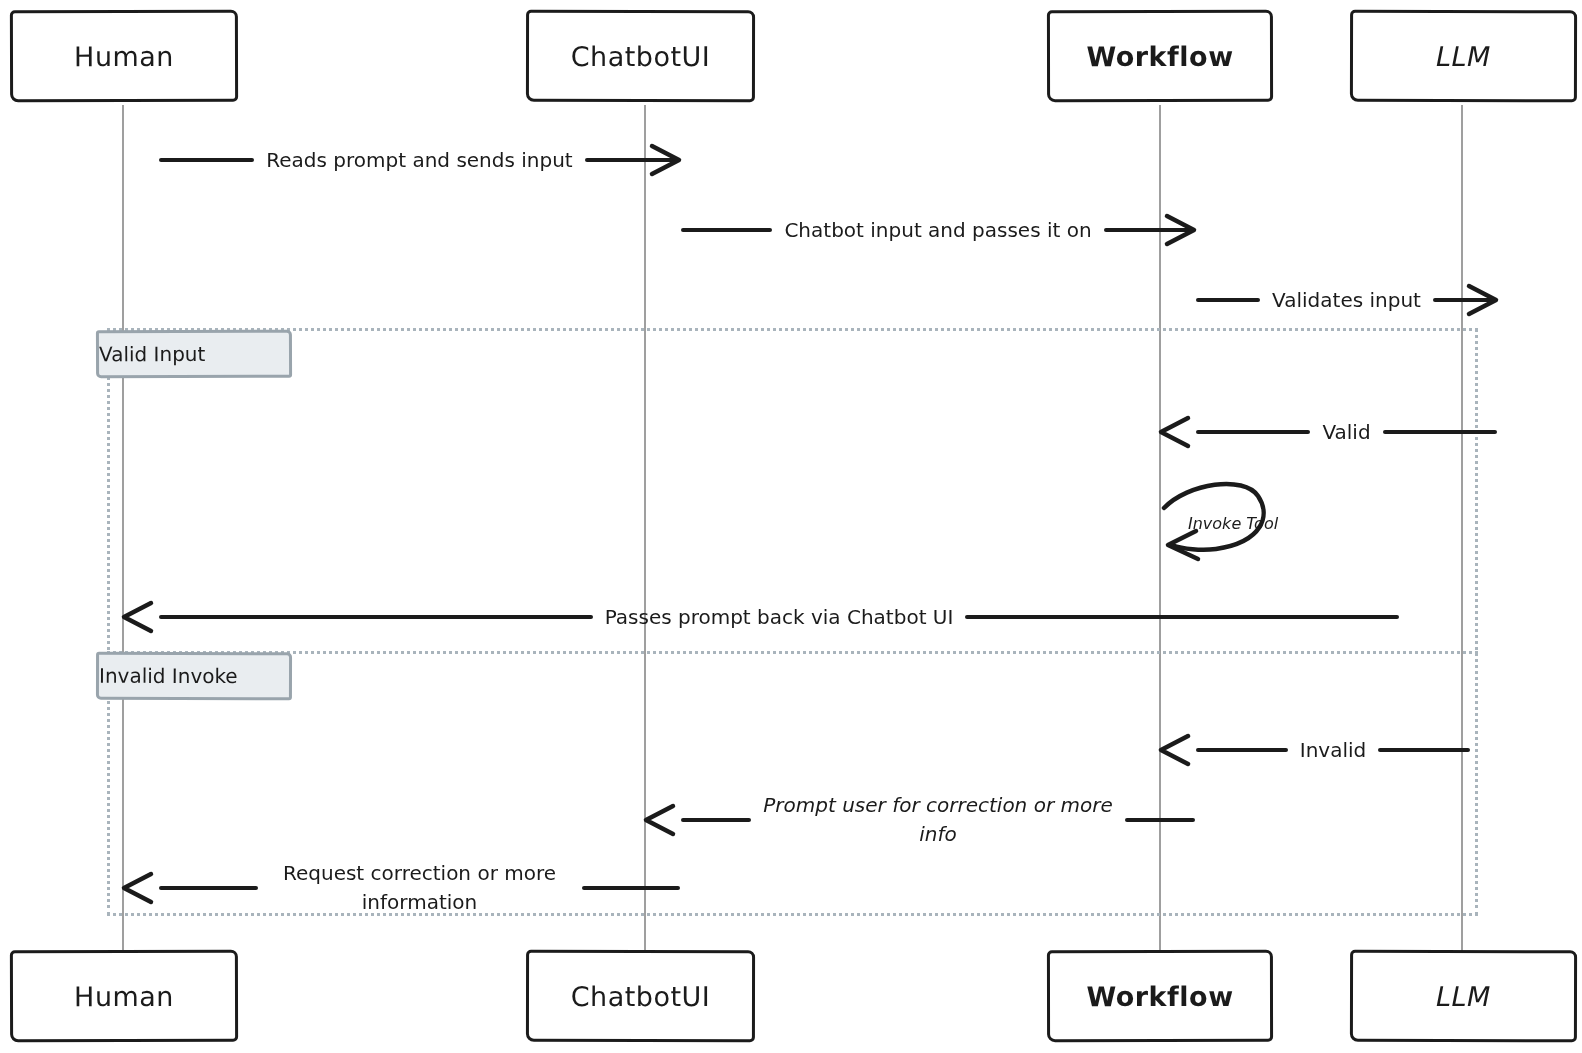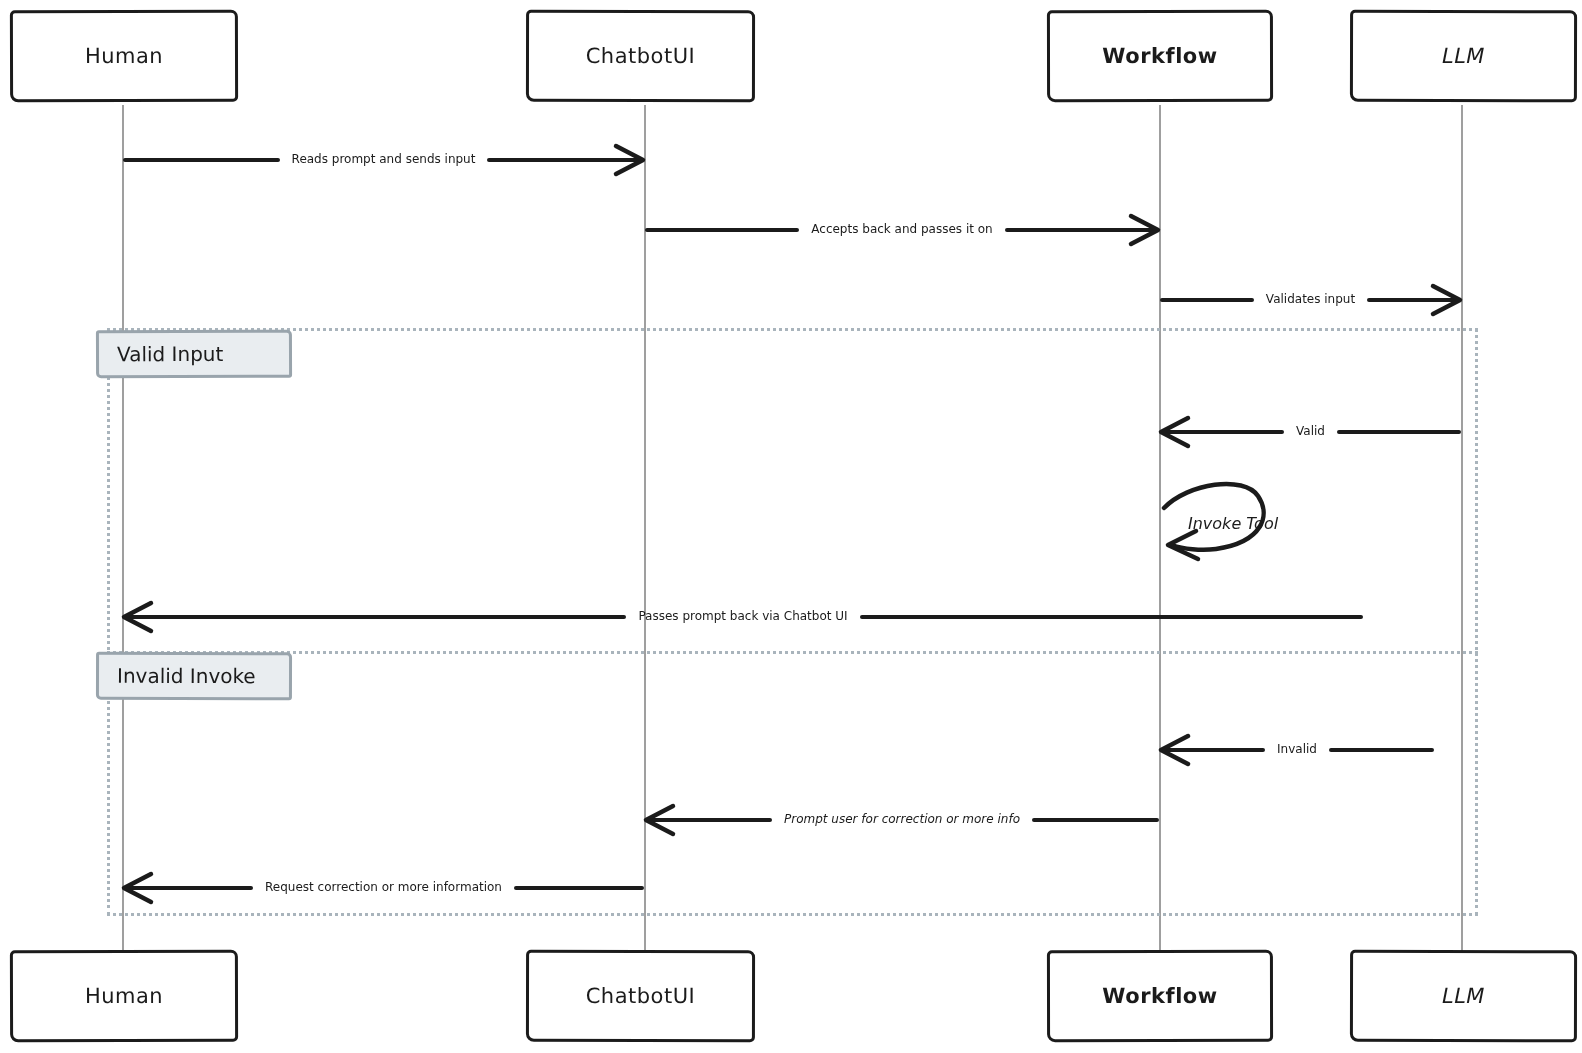--- a/index.html
+++ b/index.html
@@ -16,21 +16,21 @@
   .actor{
     position:absolute;
     height:92px;
     background:#ffffff;
     border:3.5px solid #1b1b1b;
     border-radius:5px 7px 5px 8px;
     display:flex;align-items:center;justify-content:center;
     box-sizing:border-box;
     z-index:5;
   }
-  .actor-label{font-size:21px;letter-spacing:0.5px;}
+  .actor-label{font-size:27px;letter-spacing:0.5px;}
   .actor.top{top:10px;}
   .actor.bottom{top:950px;}
   .actor-human{left:10px;width:228px;transform:rotate(-0.15deg);}
   .actor-chatbotui{left:526px;width:229px;transform:rotate(0.1deg);}
   .actor-workflow{left:1047px;width:226px;transform:rotate(-0.1deg);font-weight:bold;}
   .actor-llm{left:1350px;width:227px;transform:rotate(0.12deg);}
   .actor-llm .actor-label{font-style:italic;}
 
   
   .lifeline{
@@ -53,33 +53,34 @@
     position:absolute;left:107px;top:651px;width:1371px;height:0;
     border-top:3.5px dotted #a9b4bc;
     z-index:2;
   }
   .section-label{
     position:absolute;left:96px;width:196px;height:48px;
     background:#e9edf0;
     border:3px solid #99a4ac;
     border-radius:3px 5px 3px 5px;
     display:flex;align-items:center;
-    padding-left:18px;box-sizing:border-box;
+    box-sizing:border-box;
     font-size:20px;
     z-index:6;
   }
   .section-label.valid{top:330px;transform:rotate(-0.2deg);}
   .section-label.invalid{top:652px;transform:rotate(0.15deg);}
 
   
   .msg{
     position:absolute;
     display:flex;align-items:center;gap:12px;
-    font-size:12px;line-height:1.45;
+    font-size:20px;line-height:1.45;
     z-index:4;
+    padding-left:36px;
   }
   .msg .seg{
     flex:1 1 auto;min-width:22px;height:4px;
     background:#1b1b1b;border-radius:2px;
   }
   .msg .label{
     flex:0 0 auto;text-align:center;white-space:normal;
   }
   .msg .head{
     position:absolute;top:50%;width:38px;height:36px;
@@ -163,21 +164,21 @@
     <span class="seg"></span>
     <span class="label">Reads prompt and sends input</span>
     <span class="seg"></span>
     <svg class="head head-right" viewBox="0 0 38 36">
         <path d="M6 4 L33 18 L6 32"></path>
       </svg>
   </div>
 
   <div class="msg m-accepts">
     <span class="seg"></span>
-    <span class="label">Accepts back and passes it on</span>
+    <span class="label">Chatbot input and passes it on</span>
     <span class="seg"></span>
     <svg class="head head-right" viewBox="0 0 38 36">
         <path d="M6 4 L33 18 L6 32"></path>
       </svg>
   </div>
 
   <div class="msg m-validates">
     <span class="seg"></span>
     <span class="label">Validates input</span>
     <span class="seg"></span>

